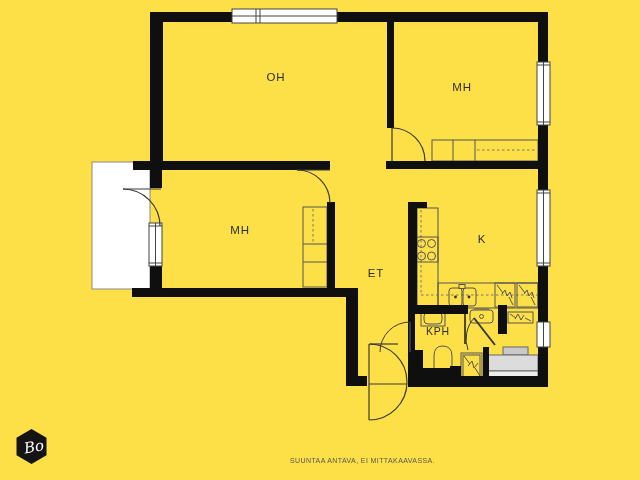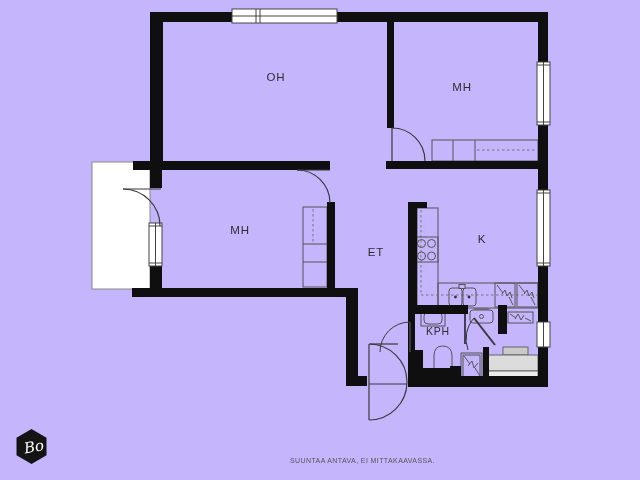--- a/index.html
+++ b/index.html
@@ -1,16 +1,16 @@
 <!DOCTYPE html>
 <html><head>
 <meta charset="utf-8">
 <style>
   html,body{margin:0;padding:0;background:#fff;}
-  #canvas{position:relative;width:640px;height:480px;background:#c4b5fd;overflow:hidden;
+  #canvas{position:relative;width:640px;height:480px;background:#fde047;overflow:hidden;
           font-family:"Liberation Sans", sans-serif;}
   #plan-svg{position:absolute;left:0;top:0;}
   .room-label{position:absolute;color:#2e2e2e;font-size:11.5px;letter-spacing:0.8px;
               font-weight:400;white-space:nowrap;transform:translate(-50%,-50%);}
   .room-label.small{font-size:10.5px;}
   #footer-note{position:absolute;left:290px;top:457px;font-size:7px;letter-spacing:0.4px;
                color:#555;white-space:nowrap;}
   #logo{position:absolute;left:12px;top:426px;width:42px;height:42px;}
   #logo text{font-family:"DejaVu Serif", serif;font-style:italic;fill:#fff;font-size:15px;}
 </style>
@@ -195,21 +195,21 @@
     <g>
       <line x1="474" y1="318" x2="495" y2="345" stroke-width="2"></line>
       <path d="M474 318 A32 32 0 0 0 468 350" stroke-width="1"></path>
     </g>
   </g>
 </svg>
 
 <div class="room-label" style="left:276px;top:77px;">OH</div>
 <div class="room-label" style="left:462px;top:87px;">MH</div>
 <div class="room-label" style="left:240px;top:230px;">MH</div>
-<div class="room-label" style="left:376px;top:252px;text-align:center;">ET</div>
+<div class="room-label" style="left:376px;top:273px;text-align:center;">ET</div>
 <div class="room-label" style="left:482px;top:239px;">K</div>
 <div class="room-label small" style="left:438px;top:331px;text-align:right;">KPH</div>
 
 <div id="footer-note">SUUNTAA ANTAVA, EI MITTAKAAVASSA.</div>
 
 <svg id="logo" width="42" height="42" viewBox="0 0 42 42">
   <polygon points="19.5,3 34.5,11.7 34.5,29.3 19.5,38 4.5,29.3 4.5,11.7" fill="#141414"></polygon>
   <text x="12" y="26" transform="rotate(-10 21 21)">Bo</text>
 </svg>
 

